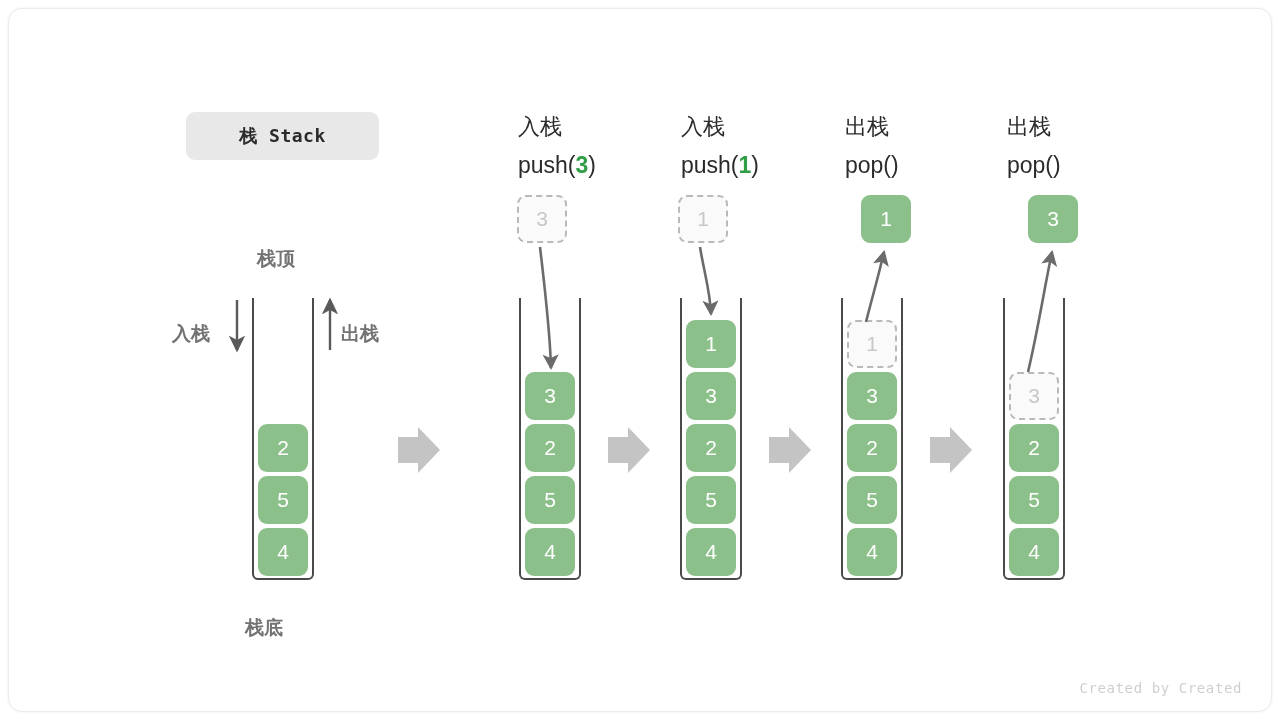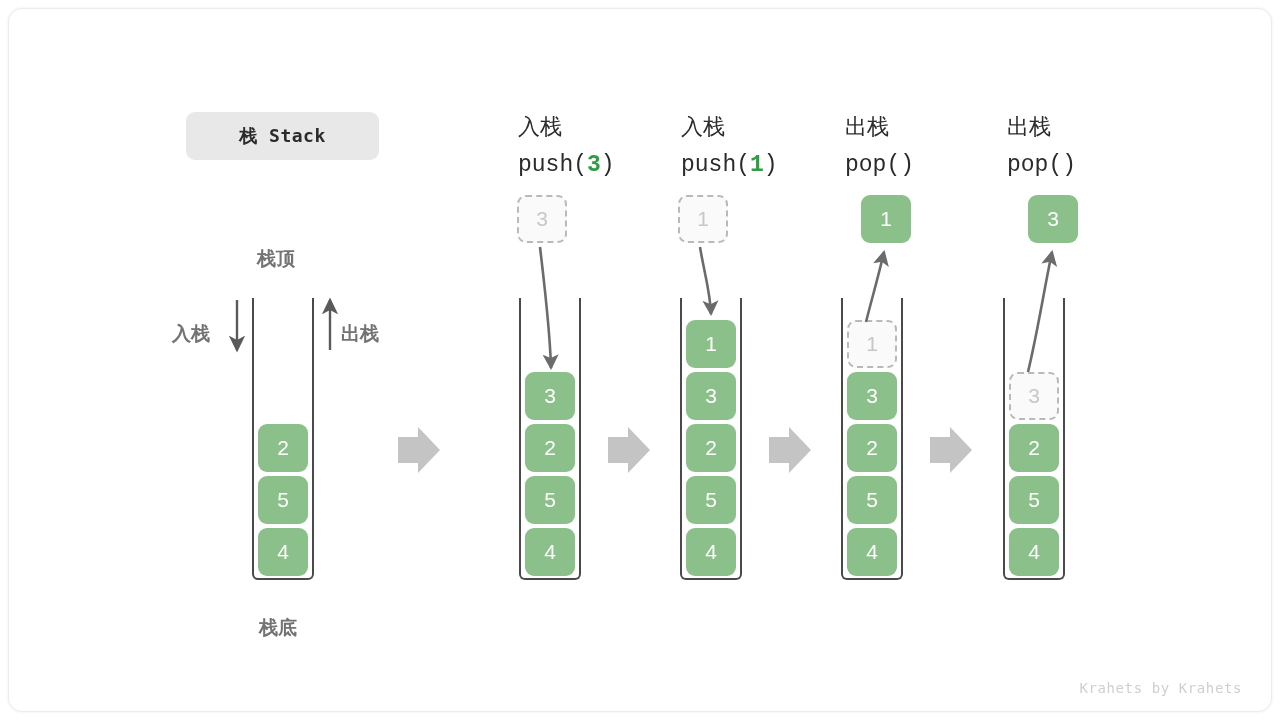--- a/index.html
+++ b/index.html
@@ -57,21 +57,21 @@
     text-align: left;
     line-height: 38px;
   }
   .op-label .cn {
     font-family: "Liberation Sans", sans-serif;
     font-weight: normal;
     font-size: 22px;
   }
   .op-label .code {
     display: block;
-    font-family: Liberation Mono, monospace;
+    font-family: Liberation Sans, sans-serif;
     font-size: 23px;
     color: #2b2b2b;
   }
   .op-label .code .arg {
     color: #2f9e44;
     font-weight: bold;
   }
 
   
   .stack {
@@ -148,21 +148,21 @@
 <body>
 
 <div id="canvas">
   <div class="frame"></div>
 
   <div class="title-badge">
     <span>栈 Stack</span>
   </div>
 
   <div class="cn-label" style="left:257px; top:246px;">栈顶</div>
-  <div class="cn-label" style="left:259px; top:615px;">栈底</div>
+  <div class="cn-label" style="left:245px; top:615px;">栈底</div>
   <div class="cn-label" style="left:172px; top:321px;">入栈</div>
   <div class="cn-label" style="left:341px; top:321px;">出栈</div>
 
   <div class="op-label" style="left:518px; top:108px;">
     <span class="cn">入栈</span>
     <span class="code"><span>push(</span><span class="arg">3</span><span>)</span></span>
   </div>
 
   <div class="op-label" style="left:681px; top:108px;">
     <span class="cn">入栈</span>
@@ -272,14 +272,14 @@
       <path d="M608,437 L628,437 L628,427 L650,450 L628,473 L628,463 L608,463 Z"></path>
     </g>
     <g fill="#c4c4c4">
       <path d="M769,437 L789,437 L789,427 L811,450 L789,473 L789,463 L769,463 Z"></path>
     </g>
     <g fill="#c4c4c4">
       <path d="M930,437 L950,437 L950,427 L972,450 L950,473 L950,463 L930,463 Z"></path>
     </g>
   </svg>
 
-  <div class="footer">Krahets by Krahets</div>
+  <div class="footer">Created by Created</div>
 </div>
 
 </body></html>

